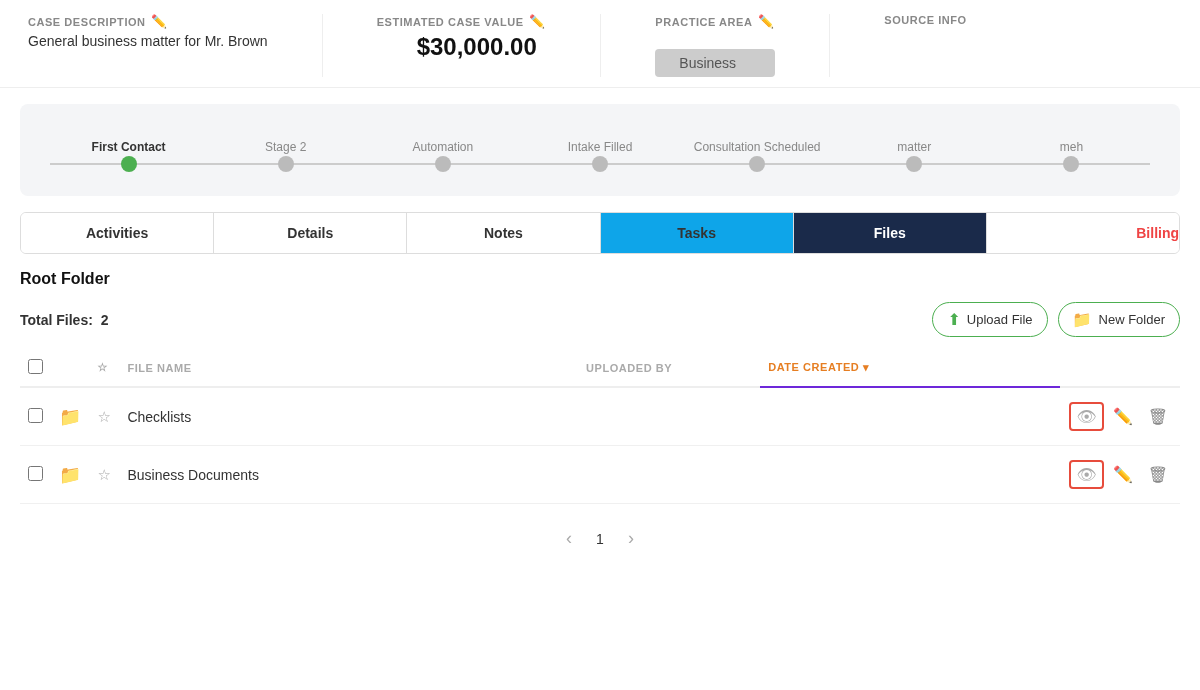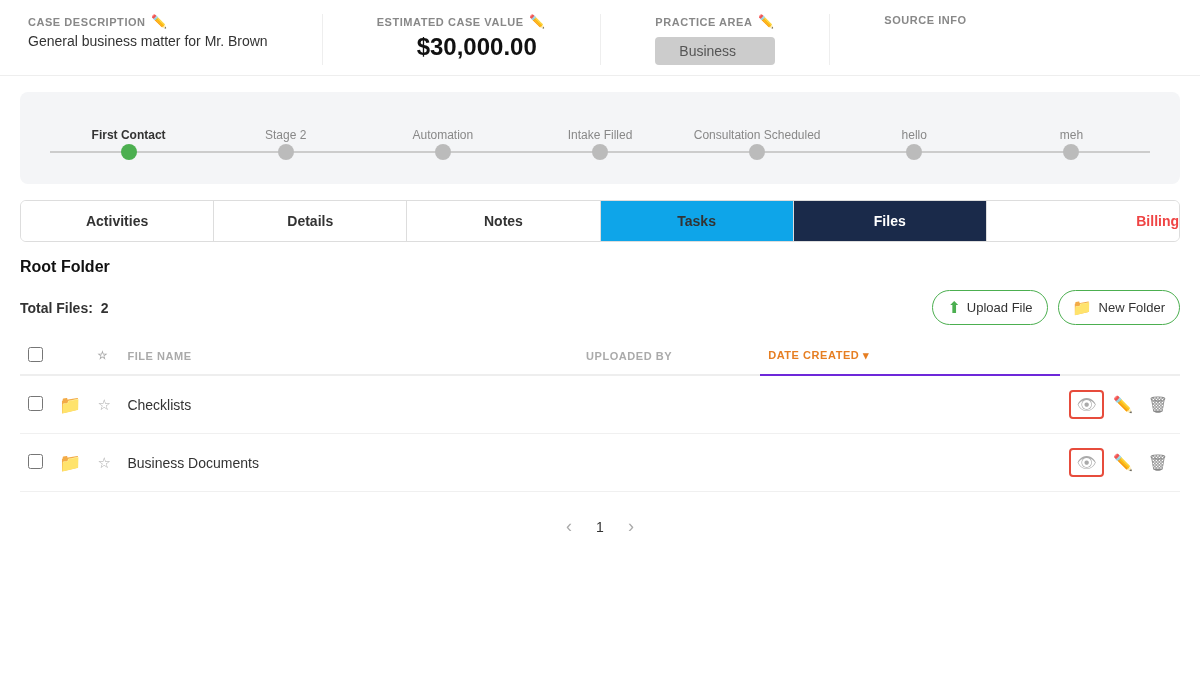--- a/index.html
+++ b/index.html
@@ -27,21 +27,21 @@
     .header-label .edit-icon { color: #aaa; cursor: pointer; font-size: 13px; }
     .header-value { font-size: 14px; color: #333; }
     .header-value-large { font-size: 24px; font-weight: 700; color: #111; margin-left: 40px; }
     .practice-badge {
       background: #ccc;
       color: #555;
       padding: 6px 24px;
       border-radius: 4px;
       font-size: 14px;
       font-weight: 500;
-      margin-top: 4px;
+      margin-top: 16px;
       display: inline-block;
     }
     .header-divider { width: 1px; background: #eee; align-self: stretch; margin: 0 10px; }
 
     
     .stage-area {
       background: #f4f5f7;
       margin: 16px 20px;
       border-radius: 8px;
       padding: 20px 30px 24px 30px;
@@ -220,21 +220,21 @@
 <div class="stage-area">
   <div style="display:flex; flex-direction:column; gap:0;">
 
     <div style="display:flex; align-items:flex-end; width:100%;">
       <div id="stage-labels-container" style="display:flex; width:100%;">
           <div style="flex: 1 1 0%; text-align: center; font-size: 12px; color: rgb(51, 51, 51); font-weight: 600; min-height: 32px; display: flex; align-items: flex-end; justify-content: center; padding-bottom: 2px;">First Contact</div>
           <div style="flex: 1 1 0%; text-align: center; font-size: 12px; color: rgb(136, 136, 136); font-weight: 400; min-height: 32px; display: flex; align-items: flex-end; justify-content: center; padding-bottom: 2px;">Stage 2</div>
           <div style="flex: 1 1 0%; text-align: center; font-size: 12px; color: rgb(136, 136, 136); font-weight: 400; min-height: 32px; display: flex; align-items: flex-end; justify-content: center; padding-bottom: 2px;">Automation</div>
           <div style="flex: 1 1 0%; text-align: center; font-size: 12px; color: rgb(136, 136, 136); font-weight: 400; min-height: 32px; display: flex; align-items: flex-end; justify-content: center; padding-bottom: 2px;">Intake Filled</div>
           <div style="flex: 1 1 0%; text-align: center; font-size: 12px; color: rgb(136, 136, 136); font-weight: 400; min-height: 32px; display: flex; align-items: flex-end; justify-content: center; padding-bottom: 2px;">Consultation Scheduled</div>
-          <div style="flex: 1 1 0%; text-align: center; font-size: 12px; color: rgb(136, 136, 136); font-weight: 400; min-height: 32px; display: flex; align-items: flex-end; justify-content: center; padding-bottom: 2px;">hello</div>
+          <div style="flex: 1 1 0%; text-align: center; font-size: 12px; color: rgb(136, 136, 136); font-weight: 400; min-height: 32px; display: flex; align-items: flex-end; justify-content: center; padding-bottom: 2px;">matter</div>
           <div style="flex: 1 1 0%; text-align: center; font-size: 12px; color: rgb(136, 136, 136); font-weight: 400; min-height: 32px; display: flex; align-items: flex-end; justify-content: center; padding-bottom: 2px;">meh</div>
         </div>
     </div>
 
     <div style="position:relative; display:flex; align-items:center; width:100%;">
       <div style="position:absolute; left:0; right:0; top:50%; height:2px; background:#ccc; transform:translateY(-50%); z-index:0;"></div>
       <div id="stage-dots-container" style="display:flex; width:100%; position:relative; z-index:1;">
           <div style="flex: 1 1 0%; display: flex; justify-content: center; align-items: center;">
             <div style="width: 16px; height: 16px; border-radius: 50%; background: rgb(76, 175, 80); z-index: 2; cursor: pointer;"></div>
           </div>

